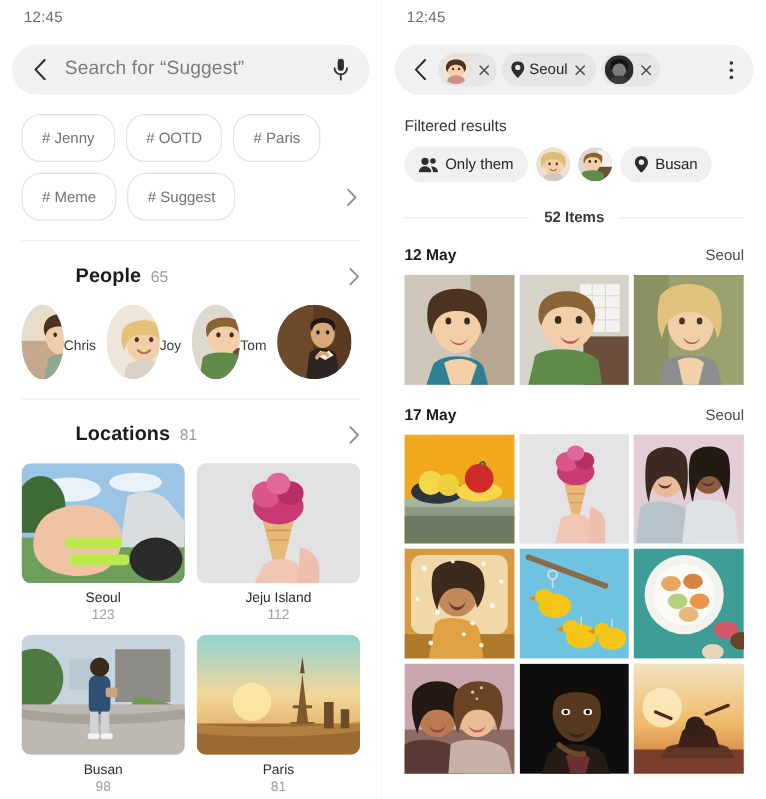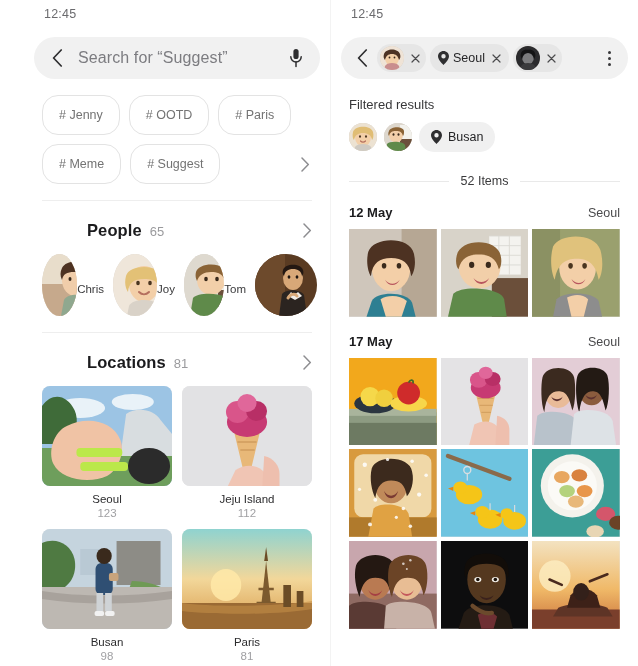--- a/index.html
+++ b/index.html
@@ -3,21 +3,21 @@
 <meta charset="utf-8">
 <style>
   * { margin:0; padding:0; box-sizing:border-box; }
   html,body { width:638px; height:666px; overflow:hidden; }
   body {
     font-family:"Liberation Sans", sans-serif;
     background:#ffffff;
     color:#1c1c1e;
     -webkit-font-smoothing:antialiased;
   }
-  .app { display:flex; width:638px; height:666px;padding-left:24px; }
+  .app { display:flex; width:638px; height:666px; }
   .panel { position:relative; height:666px; overflow:hidden; background:#fff; }
   .panel-left { width:319px; border-right:1px solid #f3f3f3; }
   .panel-right { width:319px; }
 
   
   .statusbar { height:28px; display:flex; align-items:center; padding:0 0 0 20px; }
   .statusbar .clock { font-size:12.5px; color:#6b6b6e; letter-spacing:.2px; }
 
   
   .searchbar {
@@ -102,21 +102,21 @@
   
   .fr-title { padding:18px 18px 0 18px; font-size:13px; color:#38383a; }
   .fr-row { display:flex; align-items:center; gap:7px; padding:10px 18px 0 18px; }
   .fr-chip {
     height:30px; border-radius:15px; background:#f0f0f0;
     display:flex; align-items:center; gap:6px; padding:0 12px;
     font-size:12.5px; color:#252527; white-space:nowrap;
   }
   .fr-avatar { width:28px; height:28px; border-radius:50%; overflow:hidden; background:#cfc8c1; }
 
-  .items-divider { display:flex; align-items:center; gap:12px; padding:22px 18px 0 18px; }
+  .items-divider { display:flex; align-items:center; gap:12px; padding:22px 18px 0 18px;font-weight:bold; }
   .items-divider .ln { flex:1; height:1px; background:#e9e9e9; }
   .items-divider .lbl { font-size:12.5px; color:#3a3a3c; }
 
   
   .date-head { display:flex; align-items:baseline; padding:17px 18px 0 18px; }
   .date-label { font-size:13px; font-weight:bold; color:#1b1b1d; }
   .date-place { margin-left:auto; font-size:12.5px; color:#4a4a4c; }
   .photo-grid {
     display:grid; grid-template-columns:repeat(3,1fr); gap:4px;
     padding:9px 18px 0 18px;
@@ -407,20 +407,31 @@
       <span class="kebab">
           <i></i>
           <i></i>
           <i></i>
         </span>
     </div>
 
     <div class="fr-title">Filtered results</div>
 
     <div class="fr-row">
+      <span class="fr-chip">
+        <span>
+          <svg width="16" height="13" viewBox="0 0 16 13">
+            <circle cx="5.2" cy="3.4" r="3" fill="#2e2e30"></circle>
+            <circle cx="11.8" cy="3.1" r="2.3" fill="#2e2e30"></circle>
+            <path d="M0 12.6c0-3 2.4-5 5.2-5s5.2 2 5.2 5z" fill="#2e2e30"></path>
+            <path d="M11 7.8c2.8 0 5 1.9 5 4.8h-4.2c0-1.9-.6-3.5-1.6-4.7z" fill="#2e2e30"></path>
+          </svg>
+        </span>
+        <span>Only them</span>
+      </span>
 
       <span class="fr-avatar">
         <svg width="28" height="28" viewBox="0 0 28 28">
           <rect width="28" height="28" fill="#ece2d2"></rect>
           <ellipse cx="14" cy="14" rx="8" ry="9.5" fill="#f3cfa8"></ellipse>
           <path d="M4 9c2-7 18-7 20 0 1 4 0 7-1 8-1-5-4-7-9-7s-8 2-9 7c-1-1-2-4-1-8z" fill="#e0bd74"></path>
           <path d="M6 24c2-4 14-4 16 0l1 4H5z" fill="#cfcac2"></path>
           <ellipse cx="11" cy="13.5" rx="1" ry="1.3" fill="#4a3520"></ellipse>
           <ellipse cx="17" cy="13.5" rx="1" ry="1.3" fill="#4a3520"></ellipse>
           <path d="M11.5 18c1.5 1.5 3.5 1.5 5 0" fill="none" stroke="#b5705f" stroke-width="1.2" stroke-linecap="round"></path>

